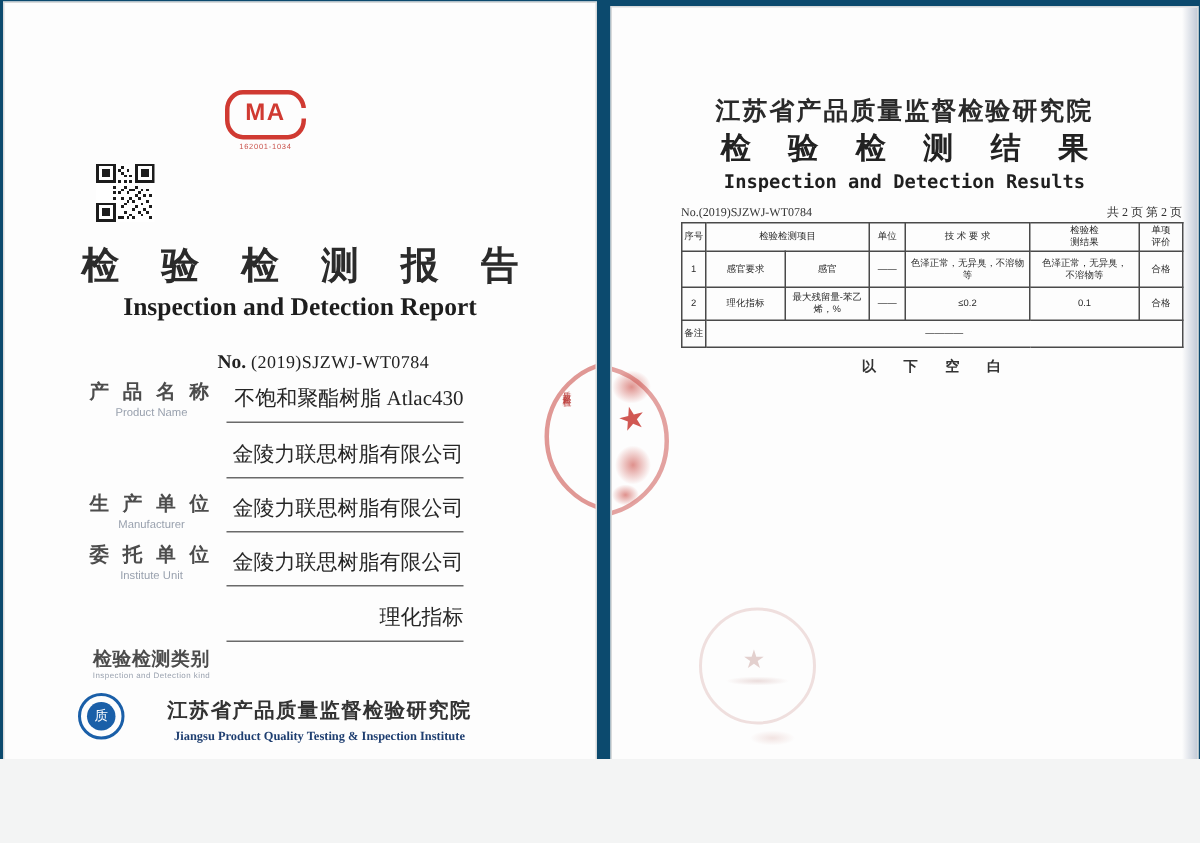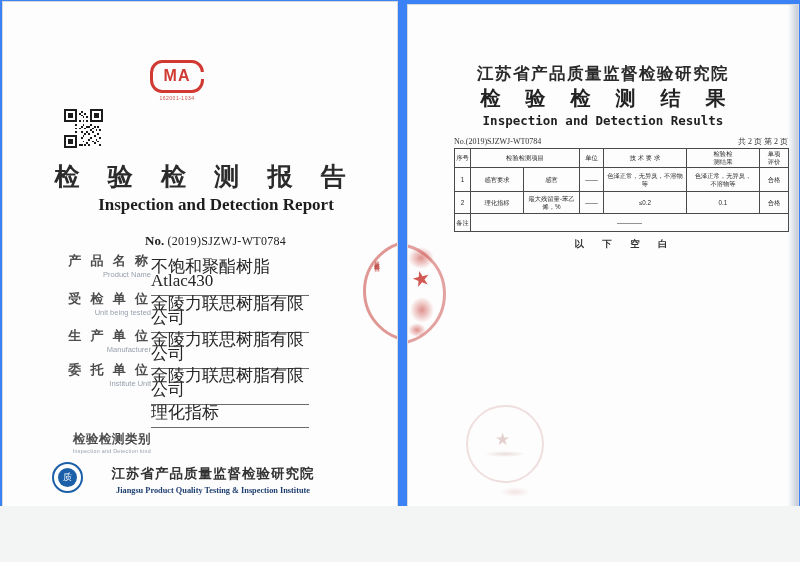--- a/index.html
+++ b/index.html
@@ -1,45 +1,45 @@
 <!DOCTYPE html>
 <html><head>
 <meta charset="utf-8">
 <style>
   html,body{margin:0;padding:0;background:#f3f4f4;}
-  .canvas{position:relative;width:800px;height:506px;background:#3b82f6;overflow:hidden;
+  .canvas{position:relative;width:800px;height:506px;background:#0c4a6e;overflow:hidden;
           font-family:"Liberation Serif","DejaVu Serif",serif;color:#222;}
   .page{position:absolute;background:#fdfdfd;border:1px solid #d8dadb;overflow:hidden;}
   .page-left{left:2px;top:1px;width:394px;height:558px;}
   .page-right{left:407px;top:4px;width:390px;height:548px;}
   .edge-shadow{position:absolute;right:0;top:0;bottom:0;width:10px;
                background:linear-gradient(to right, rgba(150,165,185,0), rgba(140,155,180,.5));}
   .abs{position:absolute;}
   .ctr{text-align:center;}
 
   
   .cma{left:147px;top:58px;width:48px;height:27px;border:3px solid #d03a32;border-radius:12px/13px;
        color:#d03a32;font-family:"Liberation Sans",sans-serif;font-weight:bold;font-size:16px;
        line-height:26px;text-align:center;letter-spacing:1px;}
   .cma-notch{position:absolute;right:-4px;top:9px;width:5px;height:7px;background:#fdfdfd;}
   .cma-no{left:138px;top:93px;width:72px;text-align:center;font-size:5px;color:#c9534c;
           font-family:"Liberation Sans",sans-serif;letter-spacing:.5px;}
   .qr{left:61px;top:107px;width:39px;height:39px;}
   .rpt-title-zh{left:0;top:158px;width:394px;font-size:25px;font-weight:bold;letter-spacing:11px;
                 text-indent:11px;color:#2b2b2b;}
-  .rpt-title-en{left:16px;top:193px;width:394px;font-size:17px;font-weight:bold;color:#1d1d1d;}
+  .rpt-title-en{left:0;top:193px;width:394px;font-size:17px;font-weight:bold;color:#1d1d1d;}
   .no-line{left:142px;top:231px;font-size:13px;font-weight:bold;}
   .no-line .num{font-size:12px;font-weight:normal;letter-spacing:.3px;}
-  .f-label{left:48px;width:100px;text-align:right;}
+  .f-label{left:48px;width:100px;text-align:center;}
   .f-label .zh{font-size:13px;font-weight:bold;letter-spacing:3px;color:#4c4c4c;white-space:nowrap;}
   .f-label .en{font-size:7.5px;color:#99a1ae;font-family:"Liberation Sans",sans-serif;white-space:nowrap;}
   .f-label.small .zh{font-size:12.5px;letter-spacing:.5px;margin-top:32px;}
   .f-label.small .en{font-size:5.3px;letter-spacing:.3px;}
-  .f-value{left:148px;width:158px;text-align:left;border-bottom:1px solid #6a6a6a;
-           font-size:17px;color:#262626;padding-bottom:7px;line-height:14px;}
+  .f-value{left:148px;width:158px;text-align:right;border-bottom:1px solid #6a6a6a;
+           font-size:14px;color:#262626;padding-bottom:7px;line-height:14px;}
   .inst-logo{left:49px;top:460px;width:31px;height:31px;border:2px solid #1a5fa8;border-radius:50%;
              box-sizing:border-box;}
   .inst-logo-inner{position:absolute;left:4px;top:4px;width:19px;height:19px;border-radius:50%;
              background:#1a5fa8;color:#fff;font-size:9px;line-height:19px;text-align:center;}
   .inst-zh{left:90px;top:463px;width:240px;text-align:center;font-size:13.5px;font-weight:bold;
            letter-spacing:1px;color:#333;}
   .inst-en{left:85px;top:484px;width:250px;text-align:center;font-size:8.3px;font-weight:bold;
            color:#1e3e70;font-family:"Liberation Serif",serif;}
 
   
@@ -158,24 +158,20 @@
       <span>No.</span>
       <span class="num">(2019)SJZWJ-WT0784</span>
     </div>
 
     <div class="abs f-label" style="top:250px">
       <div class="zh">产 品 名 称</div>
       <div class="en">Product  Name</div>
     </div>
     <div class="abs f-value" style="top:258px">不饱和聚酯树脂 Atlac430</div>
 
-    <div class="abs f-label" style="top:288px">
-      <div class="zh">受 检 单 位</div>
-      <div class="en">Unit  being  tested</div>
-    </div>
     <div class="abs f-value" style="top:295px">金陵力联思树脂有限公司</div>
 
     <div class="abs f-label" style="top:325px">
       <div class="zh">生 产 单 位</div>
       <div class="en">Manufacturer</div>
     </div>
     <div class="abs f-value" style="top:331px">金陵力联思树脂有限公司</div>
 
     <div class="abs f-label" style="top:359px">
       <div class="zh">委 托 单 位</div>

